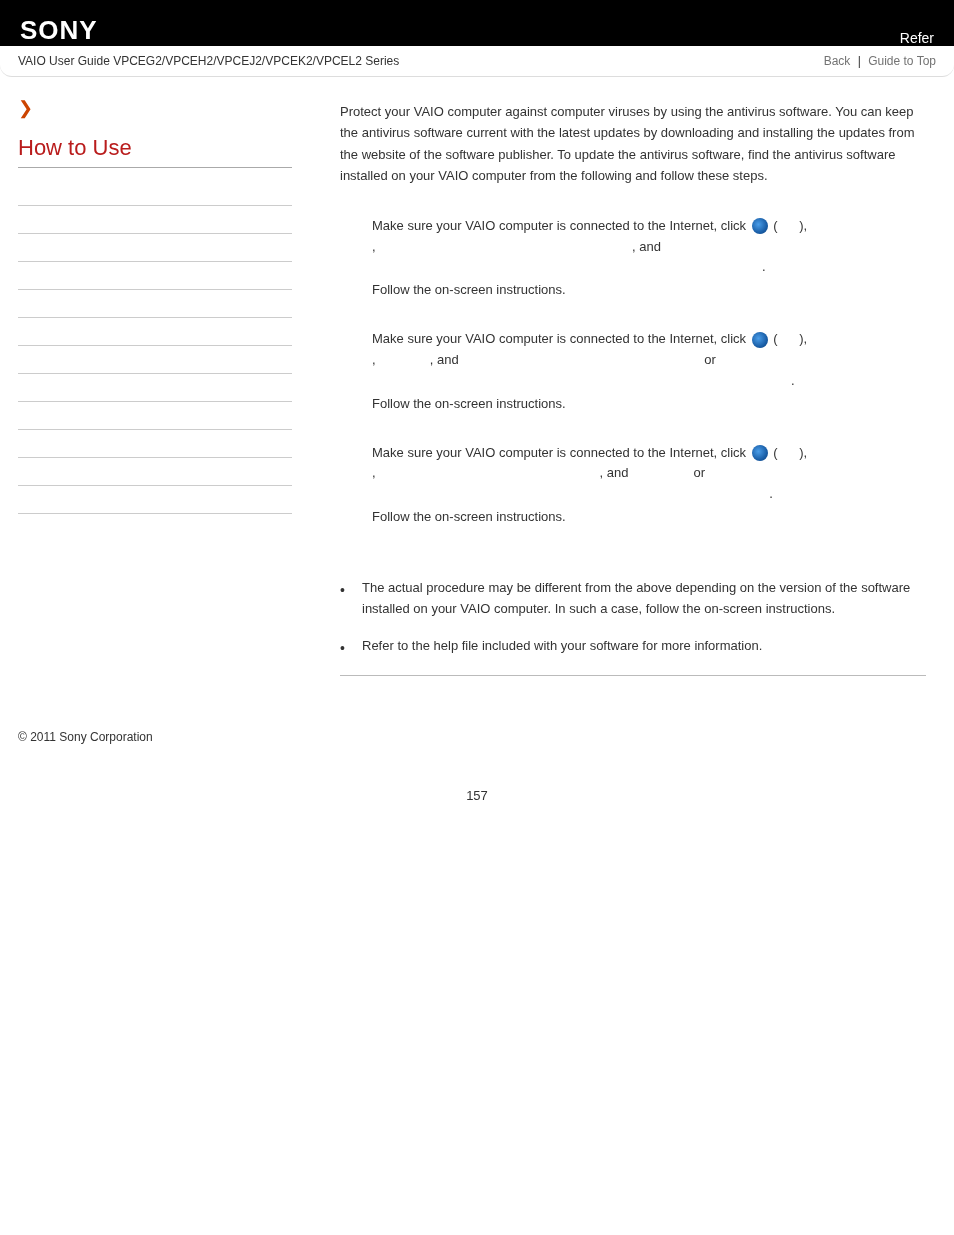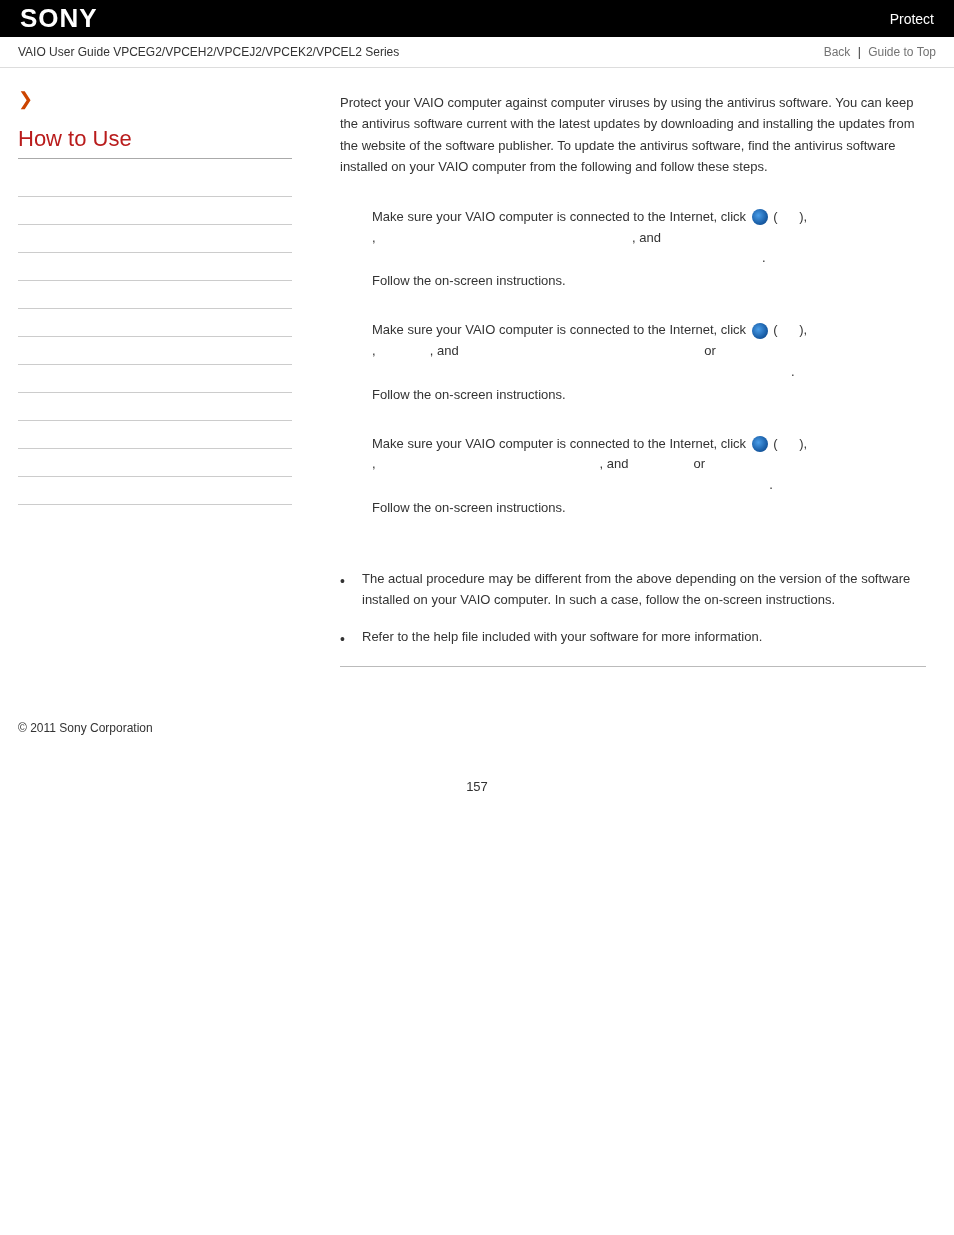--- a/index.html
+++ b/index.html
@@ -8,23 +8,23 @@
       font-size: 13px;
       color: #333;
       background: #fff;
       width: 954px;
       min-height: 1235px;
     }
 
     
     .header {
       background: #000;
-      height: 37px;
-      display: flex;
-      align-items: center;
+      height: 46px;
+      display: flex;
+      align-items: flex-end;
       justify-content: space-between;
       padding: 0 20px;
     }
     .sony-logo {
       color: #fff;
       font-size: 26px;
       font-weight: bold;
       font-family: 'Arial Black', Arial, sans-serif;
       letter-spacing: 1px;
     }
@@ -37,20 +37,21 @@
     }
 
     
     .nav-bar {
       display: flex;
       align-items: center;
       justify-content: space-between;
       padding: 8px 18px;
       border-bottom: 1px solid #ddd;
       font-size: 12px;
+      border-radius: 12px;
     }
     .nav-bar .guide-title {
       color: #333;
     }
     .nav-bar .nav-links a {
       color: #737373;
       text-decoration: none;
     }
     .nav-bar .nav-links .separator {
       margin: 0 4px;
@@ -177,21 +178,21 @@
       color: #333;
       margin-top: 14px;
       padding-bottom: 20px;
     }
   </style>
 </head>
 <body>
 
 <div class="header">
   <span class="sony-logo">SONY</span>
-  <button class="search-btn">Protect</button>
+  <button class="search-btn">Refer</button>
 </div>
 
 <div class="nav-bar">
   <span class="guide-title">VAIO User Guide VPCEG2/VPCEH2/VPCEJ2/VPCEK2/VPCEL2 Series</span>
   <span class="nav-links">
     <a href="#">Back</a>
     <span class="separator">|</span>
     <a href="#">Guide to Top</a>
   </span>
 </div>

